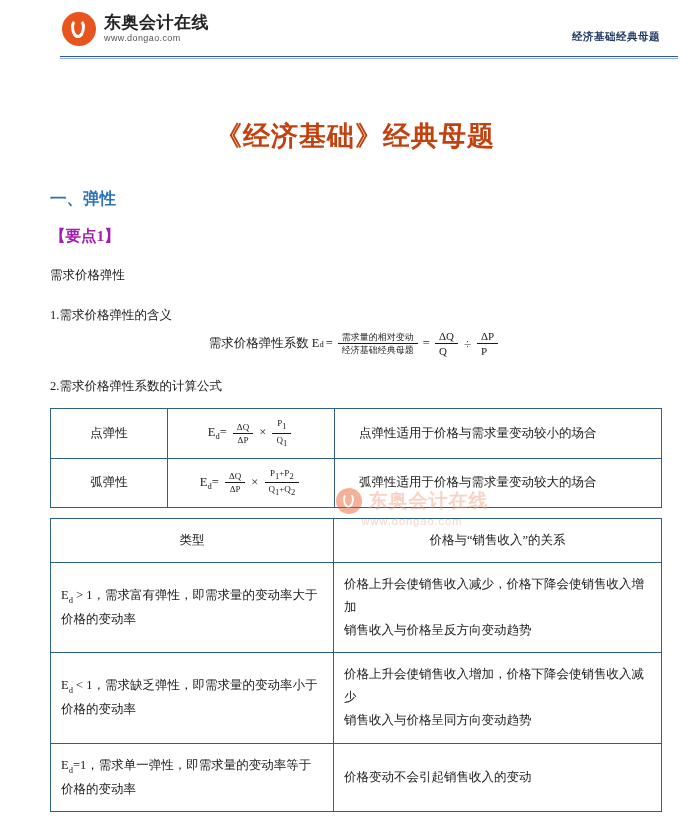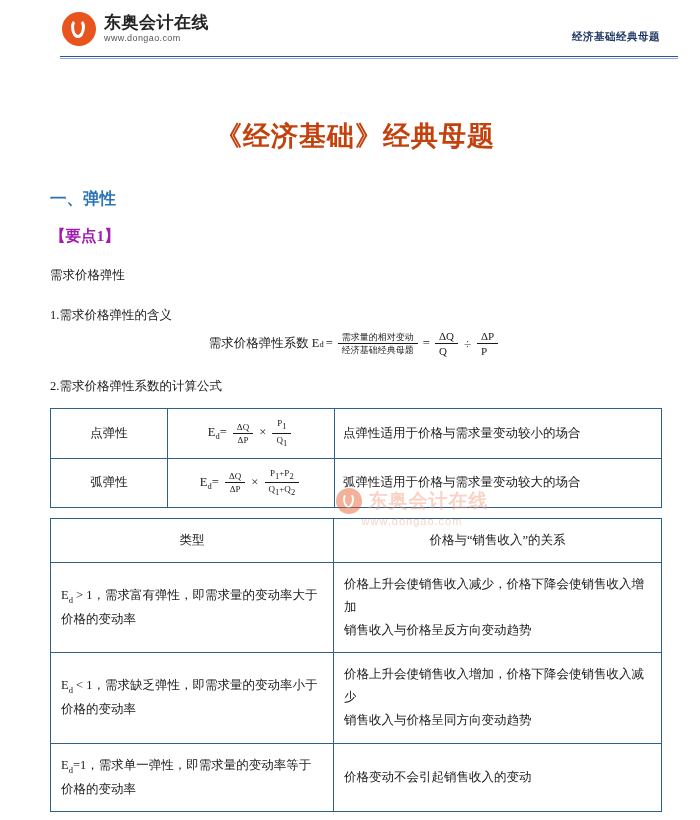--- a/index.html
+++ b/index.html
@@ -183,21 +183,21 @@
     font-size: 12.5px;
   }
   table td {
     border: 1px solid #2e5f8a;
     padding: 9px 8px;
     vertical-align: middle;
     line-height: 1.85;
   }
   .t1 td.c1 { width: 100px; text-align: center; }
   .t1 td.c2 { width: 150px; text-align: center; }
-  .t1 td.c3 { padding-left: 8px; }
+  .t1 td.c3 { padding-left: 24px; }
 
   .t2 td.hdr {
     text-align: center;
     font-size: 12.5px;
   }
   .t2 td.left {
     width: 262px;
     padding: 10px 10px;
   }
   .t2 td.right {

